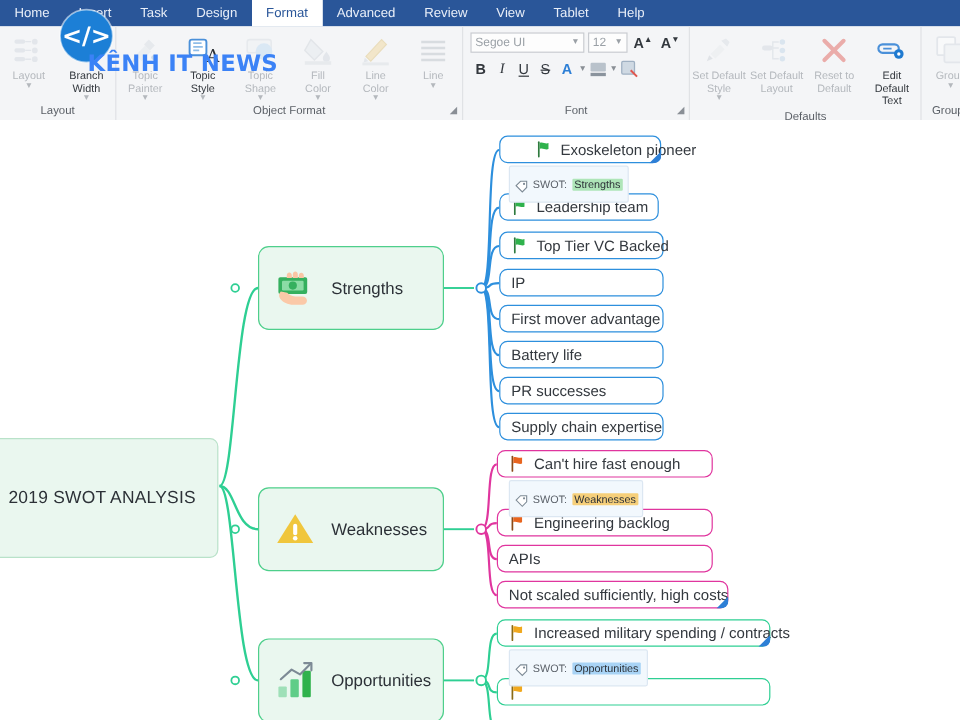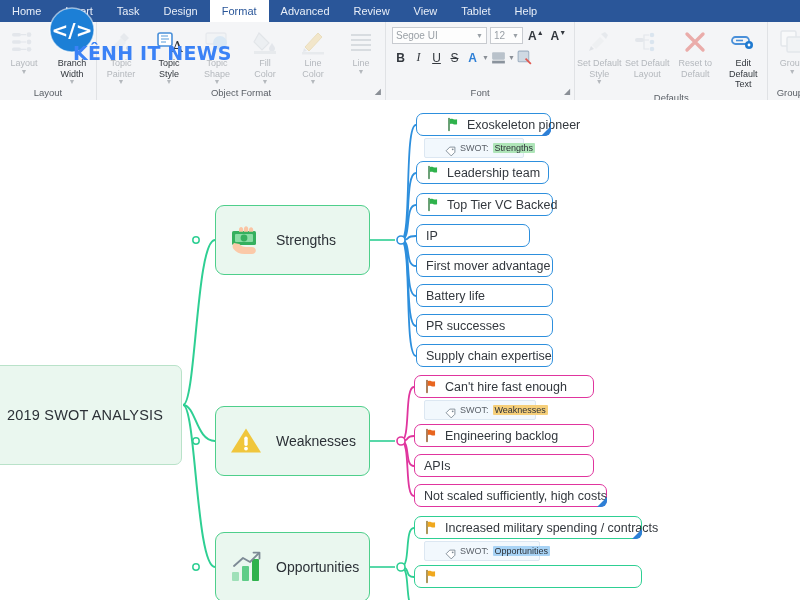--- a/index.html
+++ b/index.html
@@ -125,21 +125,21 @@
   }
   .sel-handle::after {
     content: ""; position: absolute; right: 0; bottom: 0;
     border-left: 10px solid transparent; border-bottom: 10px solid #2d7fd6;
   }
 
   
   .tag {
     position: absolute; display: flex; align-items: center; gap: 4px;
     background: #f2f8fd; border: 1px solid #dce7f2; border-radius: 2px;
-    height: 20px; padding: 0 20px; box-sizing: border-box;
+    height: 31px; padding: 0 4px; box-sizing: border-box;
   }
   .tag-ico { width: 11px; height: 11px; flex: 0 0 11px; }
   .tag-key { font-size: 9px; color: #5b6169; }
   .tag-val { font-size: 9px; color: #2c3137; padding: 0 2px; border-radius: 1px; }
   .tv-strengths     { background: #aee5b8; }
   .tv-weaknesses    { background: #f6cf7a; }
   .tv-opportunities { background: #a8d3f5; }
 
   
   .watermark { position: absolute; left: 0; top: 0; pointer-events: none; }
@@ -482,21 +482,21 @@
             </svg></span>
           <span class="node-label">Leadership team</span>
         </div>
         <div class="node node-leaf leaf-blue" style="left: 416px; top: 93px; width: 137px; height: 23px;">
           <span class="flag"><svg width="15" height="15" class="" viewBox="0 0 16 16" xmlns="http://www.w3.org/2000/svg">
               <path d="M3.2 1.6v12.8" stroke="#2f7a3f" stroke-width="1.5" stroke-linecap="round"></path>
               <path d="M4 2.3c2.6-1.4 5.2 1.4 7.8 0v5.4c-2.6 1.4-5.2-1.4-7.8 0z" fill="#2fb24c"></path>
             </svg></span>
           <span class="node-label">Top Tier VC Backed</span>
         </div>
-        <div class="node node-leaf leaf-blue" style="left: 416px; top: 124px; width: 114px; height: 23px;">
+        <div class="node node-leaf leaf-blue" style="left: 416px; top: 124px; width: 137px; height: 23px;">
           <span class="node-label">IP</span>
         </div>
         <div class="node node-leaf leaf-blue" style="left: 416px; top: 154px; width: 137px; height: 23px;">
           <span class="node-label">First mover advantage</span>
         </div>
         <div class="node node-leaf leaf-blue" style="left: 416px; top: 184px; width: 137px; height: 23px;">
           <span class="node-label">Battery life</span>
         </div>
         <div class="node node-leaf leaf-blue" style="left: 416px; top: 214px; width: 137px; height: 23px;">
           <span class="node-label">PR successes</span>

